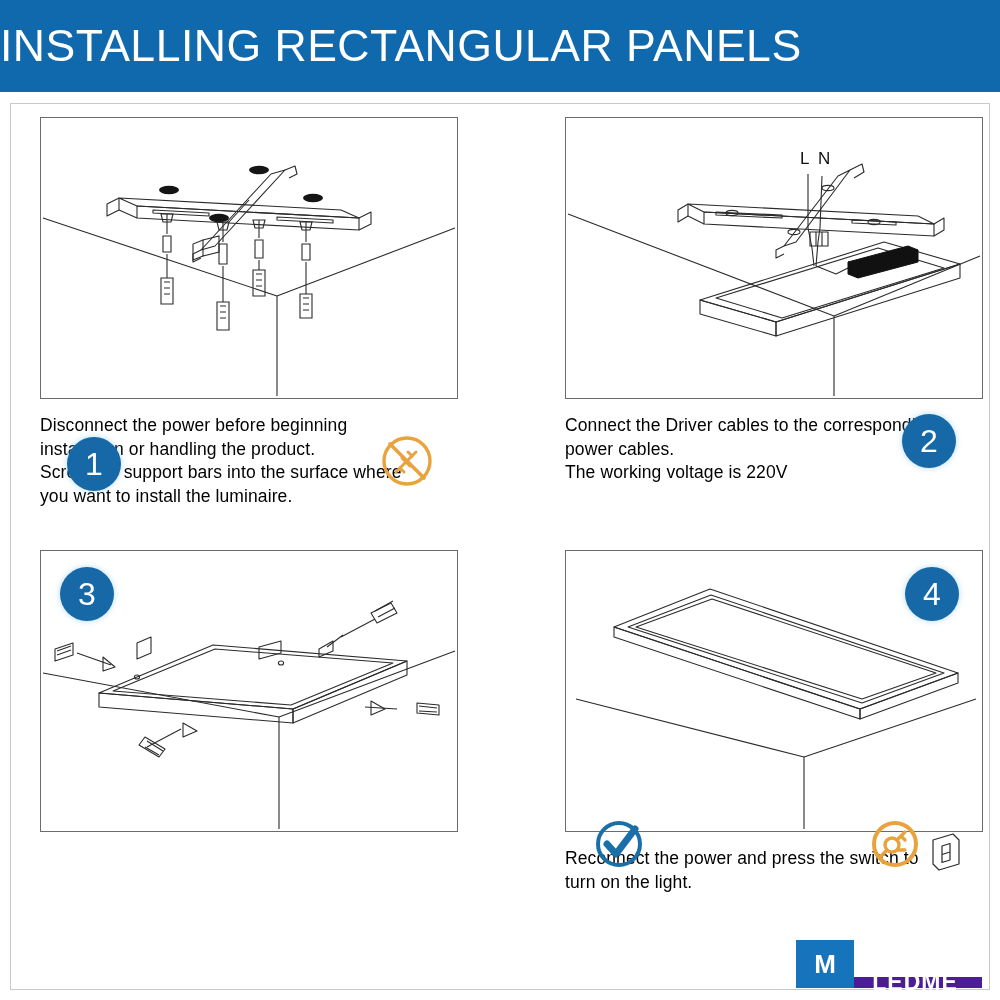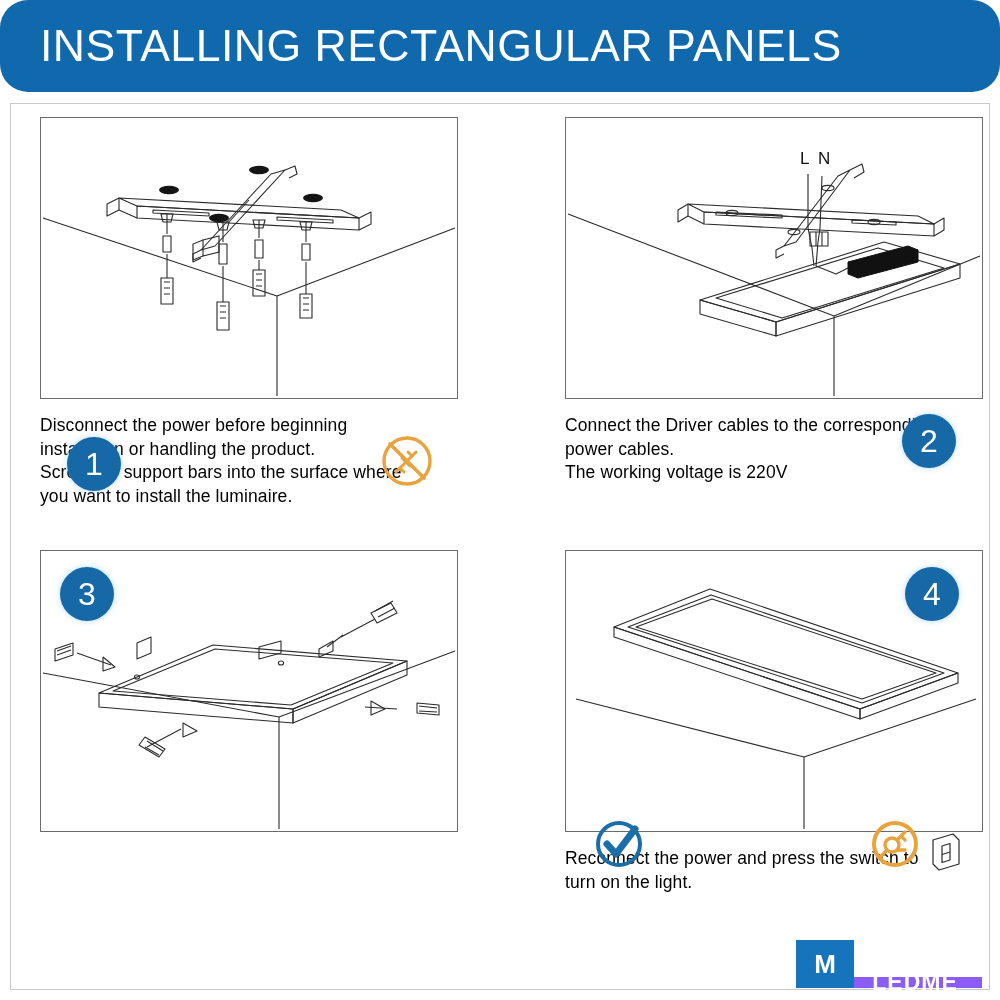--- a/index.html
+++ b/index.html
@@ -18,22 +18,20 @@
   
   .header-bar {
     position: absolute;
     left: 0; top: 0;
     width: 1000px;
     height: 92px;
     background: #1068ad;
     display: flex;
     align-items: center;
     box-sizing: border-box;
-    padding-left: 40px;
-    border-radius: 28px;
   }
   .header-title {
     color: #ffffff;
     font-size: 45px;
     line-height: 46px;
     letter-spacing: 0.5px;
     font-weight: 400;
     font-family: "Liberation Sans", sans-serif;
     white-space: nowrap;
     transform: scaleX(0.99);
@@ -131,21 +129,21 @@
     color: #ffffff;
     font-size: 26px;
     font-weight: bold;
     display: flex;
     align-items: center;
     justify-content: center;
     font-family: "Liberation Sans", sans-serif;
   }
   .logo-word {
     flex: 1;
-    background: #8b5cf6;
+    background: #4c1d95;
     color: #ffffff;
     display: flex;
     align-items: center;
     justify-content: center;
     font-family: "Liberation Sans", sans-serif;
     font-size: 23px;
     font-weight: bold;
     font-variant: small-caps;
     letter-spacing: 1px;
     padding-right: 6px;

